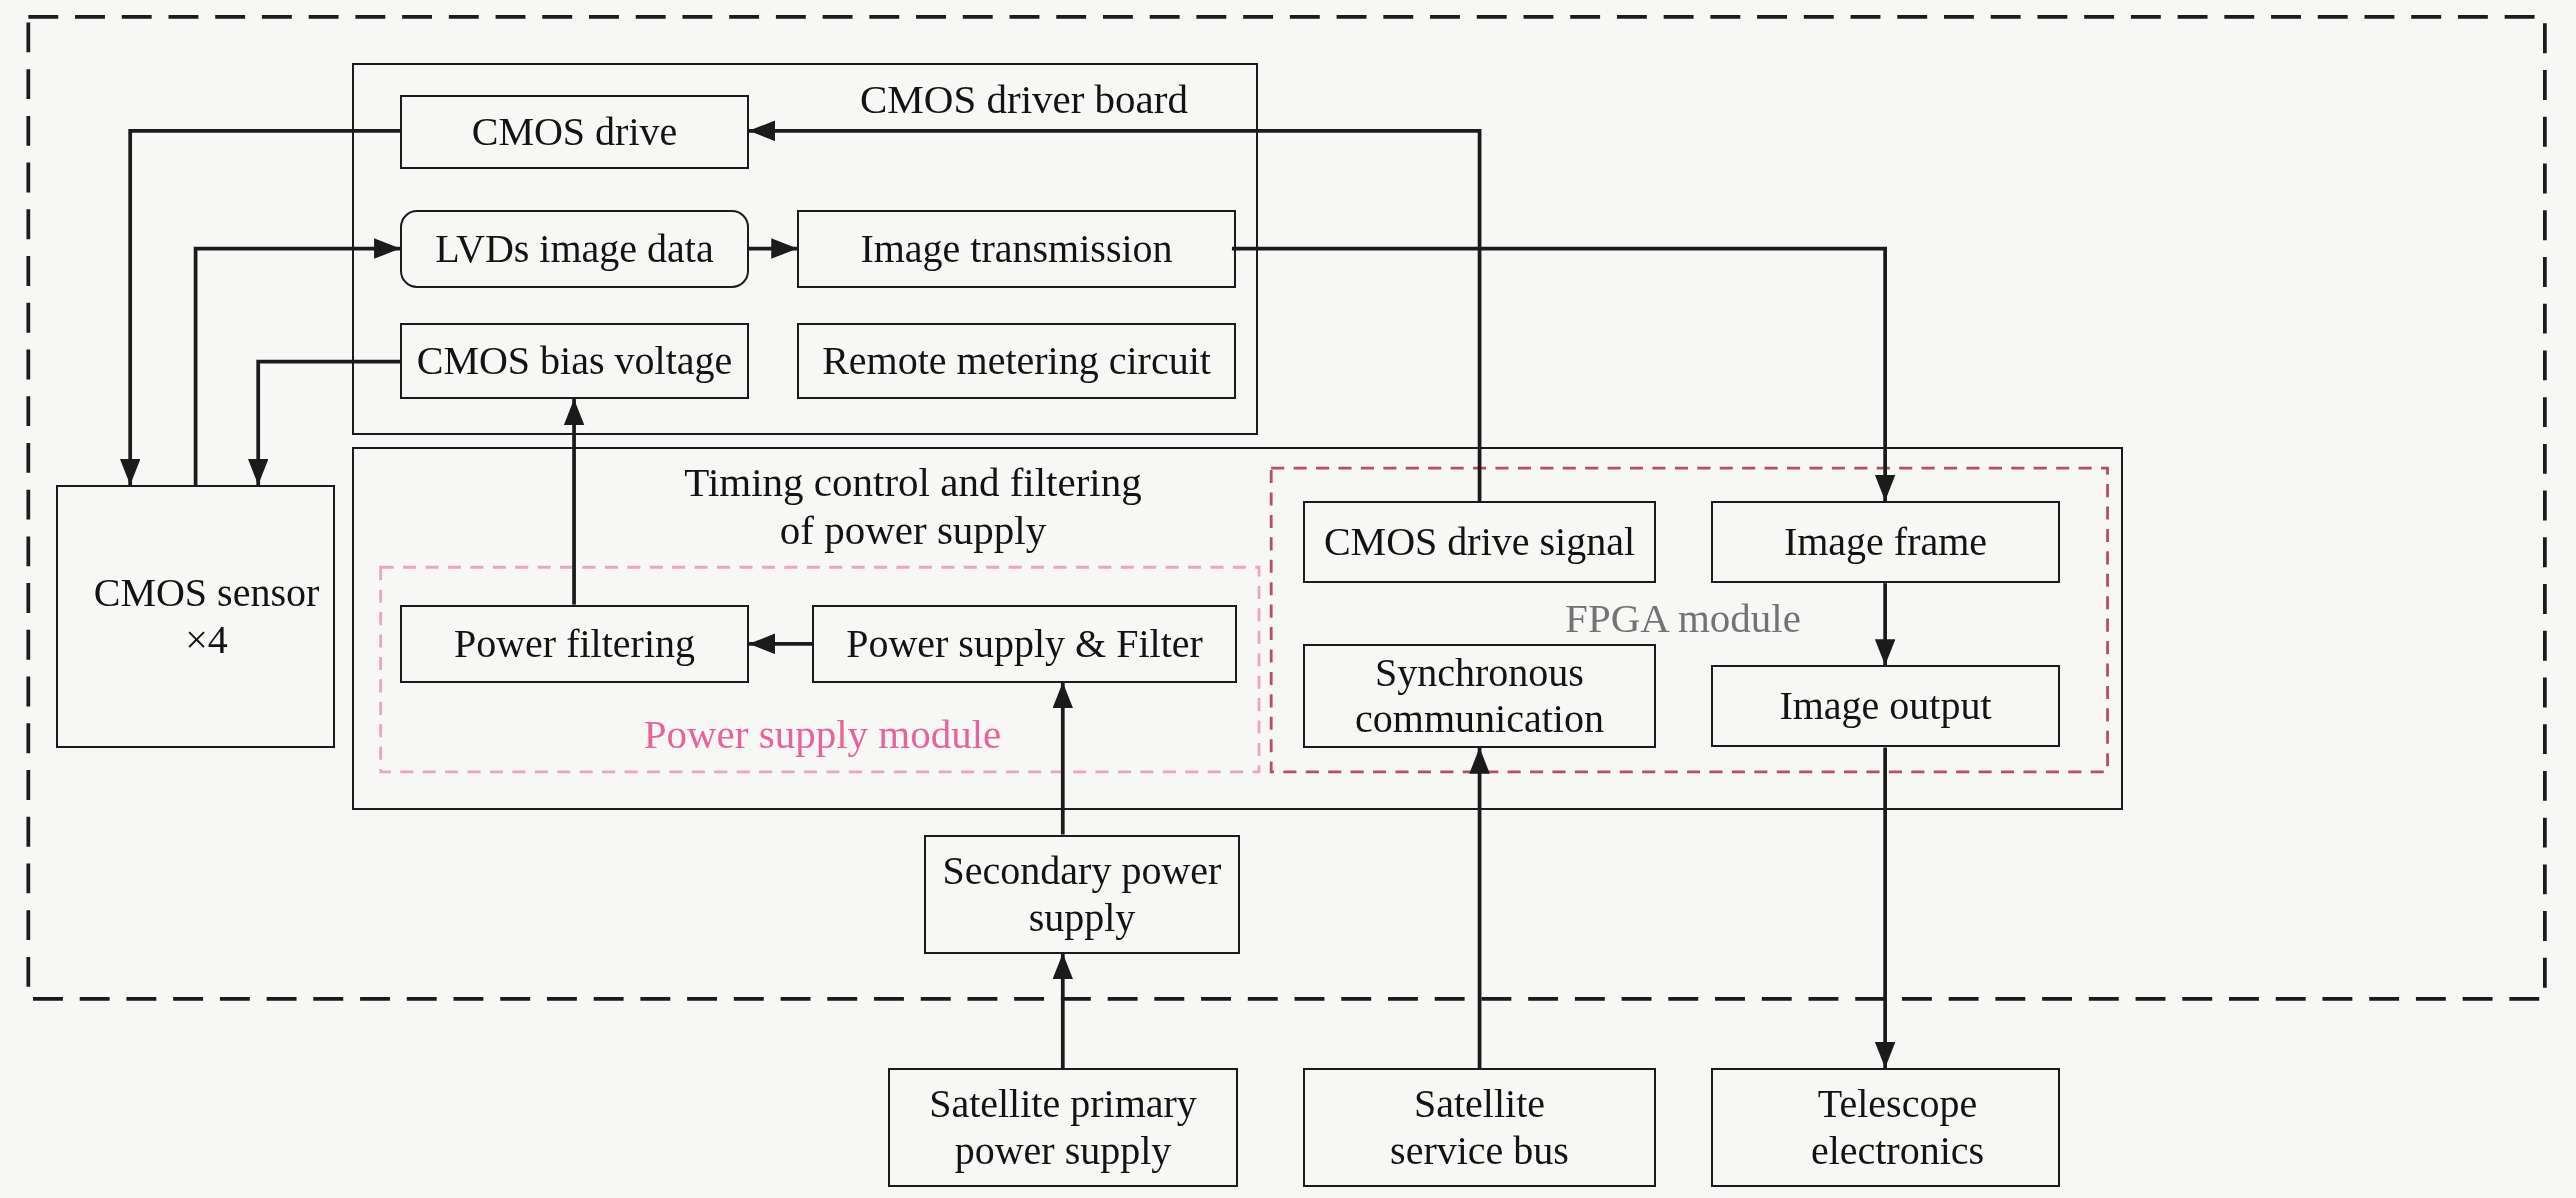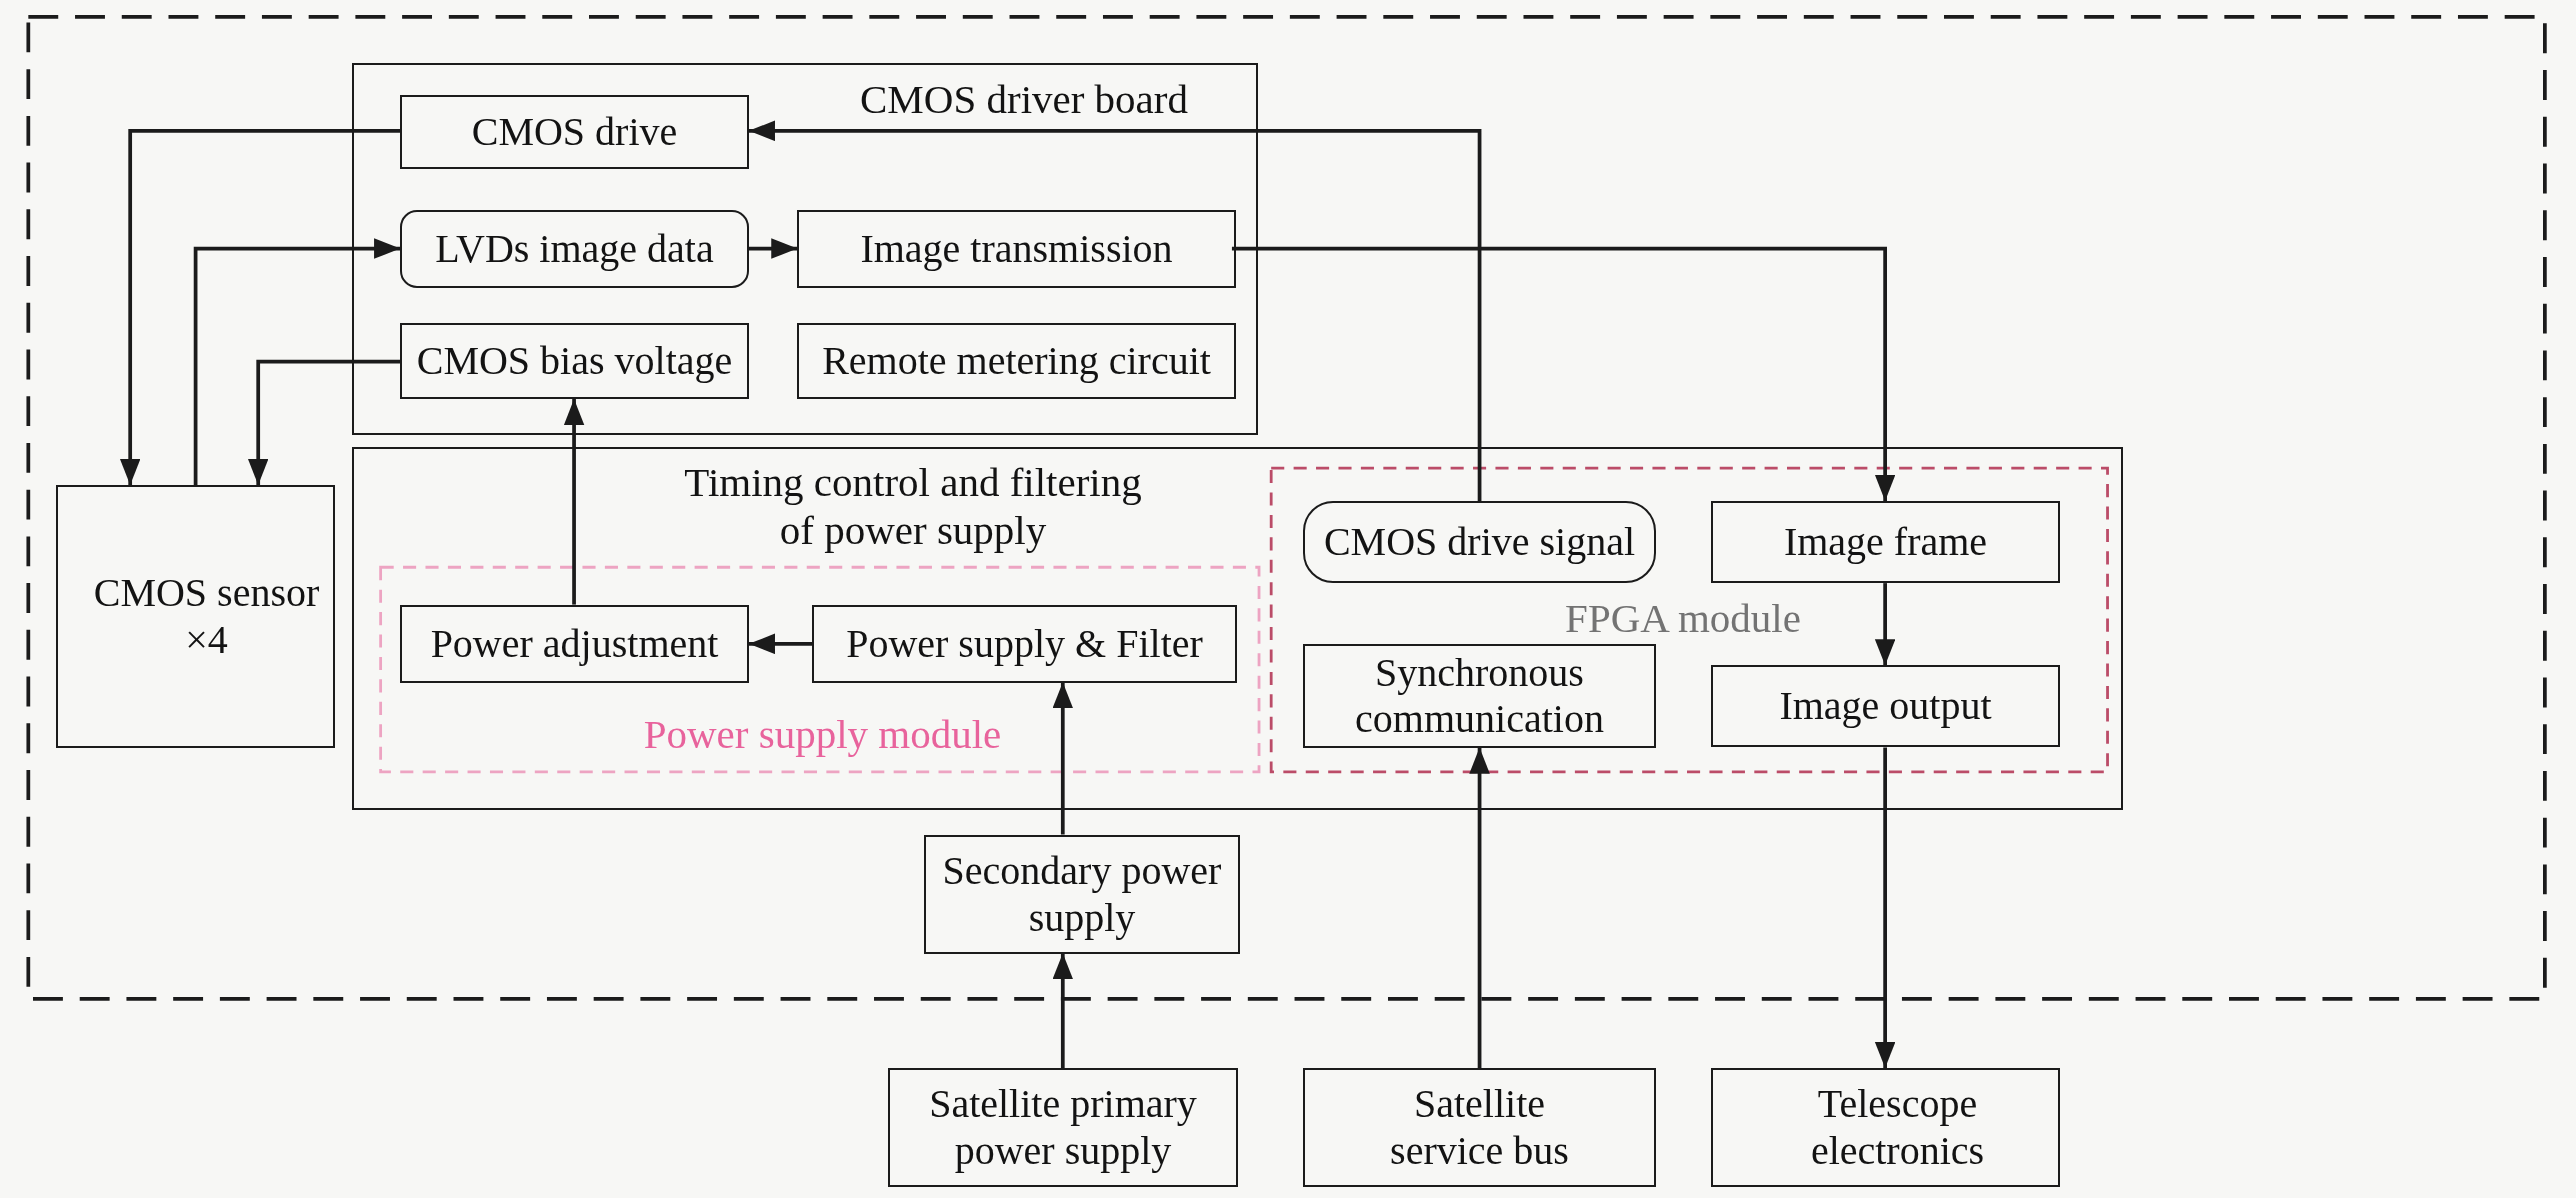--- a/index.html
+++ b/index.html
@@ -95,25 +95,25 @@
   <div class="box" style="left:400px; top:323px; width:349px; height:76px;">CMOS bias voltage</div>
   <div class="box" style="left:797px; top:323px; width:439px; height:76px;">Remote metering circuit</div>
 
   <div class="box" style="left:56px; top:485px; width:279px; height:263px;padding-left:22px;">CMOS sensor
 ×4</div>
 
   <div class="frame" style="left:352px; top:447px; width:1767px; height:359px;"></div>
   <div class="lbl" style="left:586px; top:458px; width:654px;">Timing control and filtering
 of power supply</div>
 
-  <div class="box" style="left:400px; top:605px; width:349px; height:78px;">Power adjustment</div>
+  <div class="box" style="left:400px; top:605px; width:349px; height:78px;">Power filtering</div>
   <div class="box" style="left:812px; top:605px; width:425px; height:78px;">Power supply &amp; Filter</div>
   <div class="lbl" style="left: 598px; top: 710px; width: 449px; color: rgb(232, 99, 156);">Power supply module</div>
 
-  <div class="box" style="left:1303px; top:501px; width:353px; height:82px;border-radius:30px;">CMOS drive signal</div>
+  <div class="box" style="left:1303px; top:501px; width:353px; height:82px;">CMOS drive signal</div>
   <div class="box" style="left:1711px; top:501px; width:349px; height:82px;">Image frame</div>
   <div class="lbl" style="left: 1496px; top: 594px; width: 374px; color: #737373;">FPGA module</div>
   <div class="box" style="left:1303px; top:644px; width:353px; height:104px;">Synchronous
 communication</div>
   <div class="box" style="left:1711px; top:665px; width:349px; height:82px;">Image output</div>
 
   <div class="box" style="left:888px; top:835px; width:316px; height:119px;margin-left:36px;">Secondary power
 supply</div>
 
   <div class="box" style="left:888px; top:1068px; width:350px; height:119px;">Satellite primary

